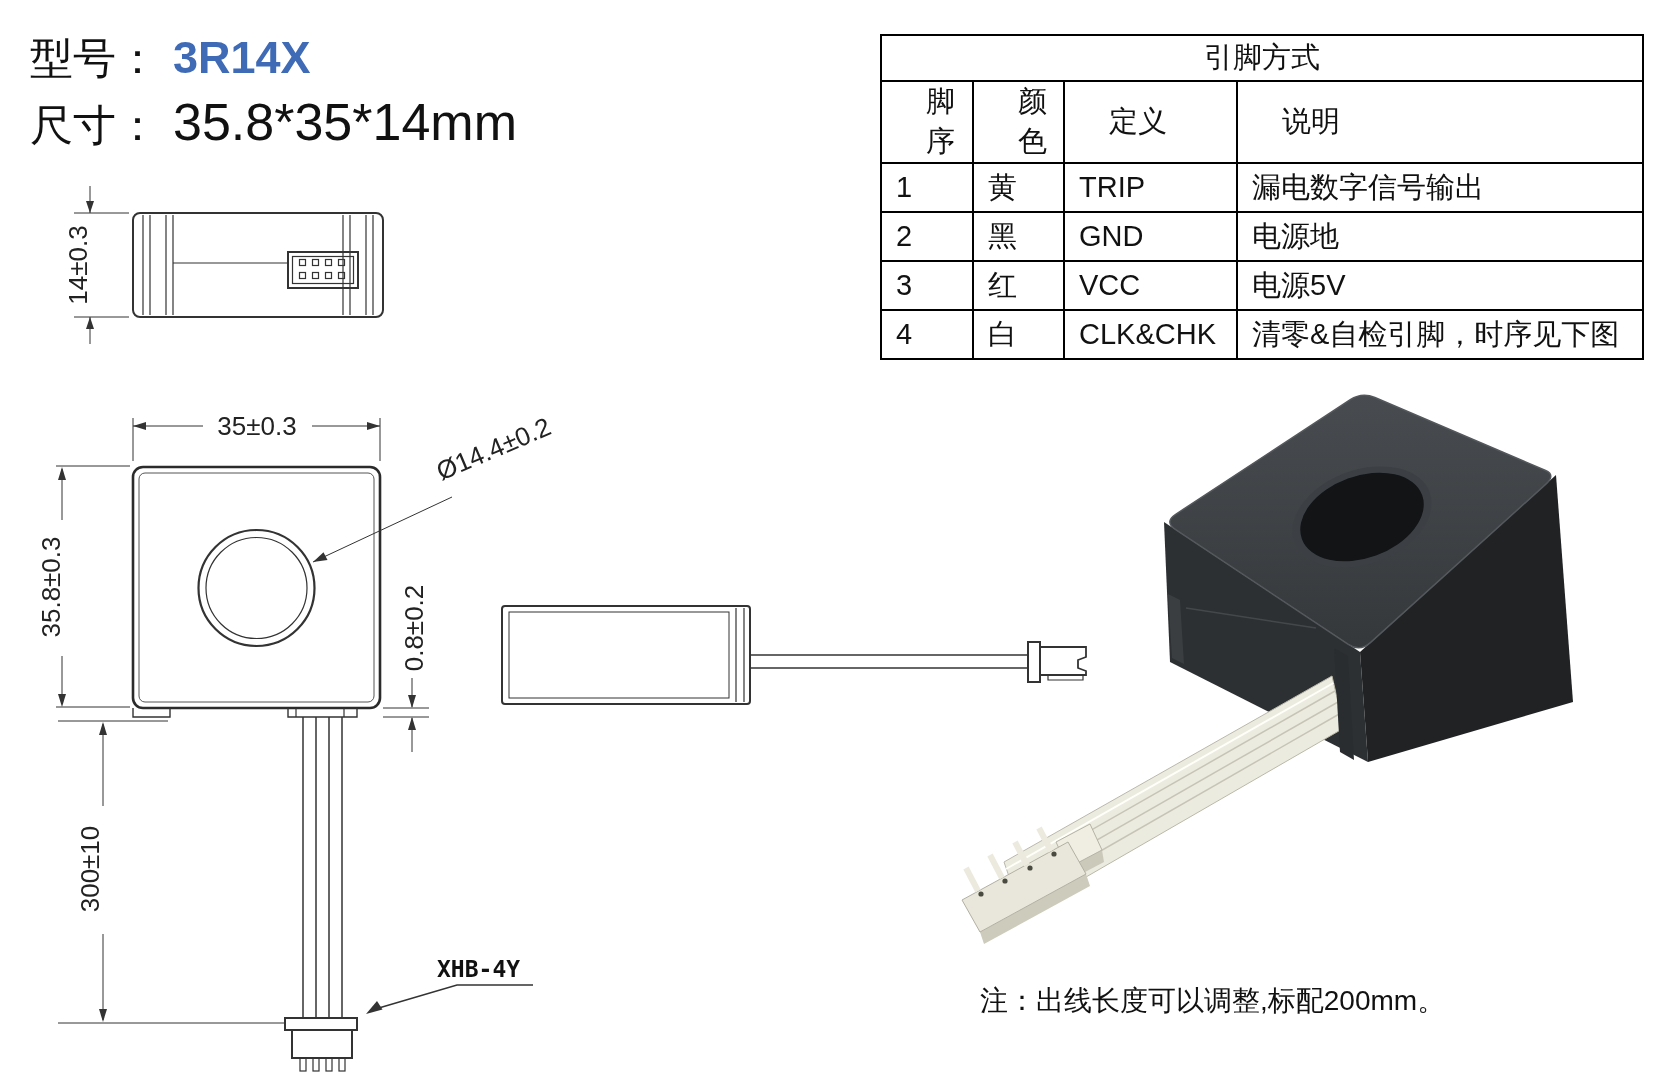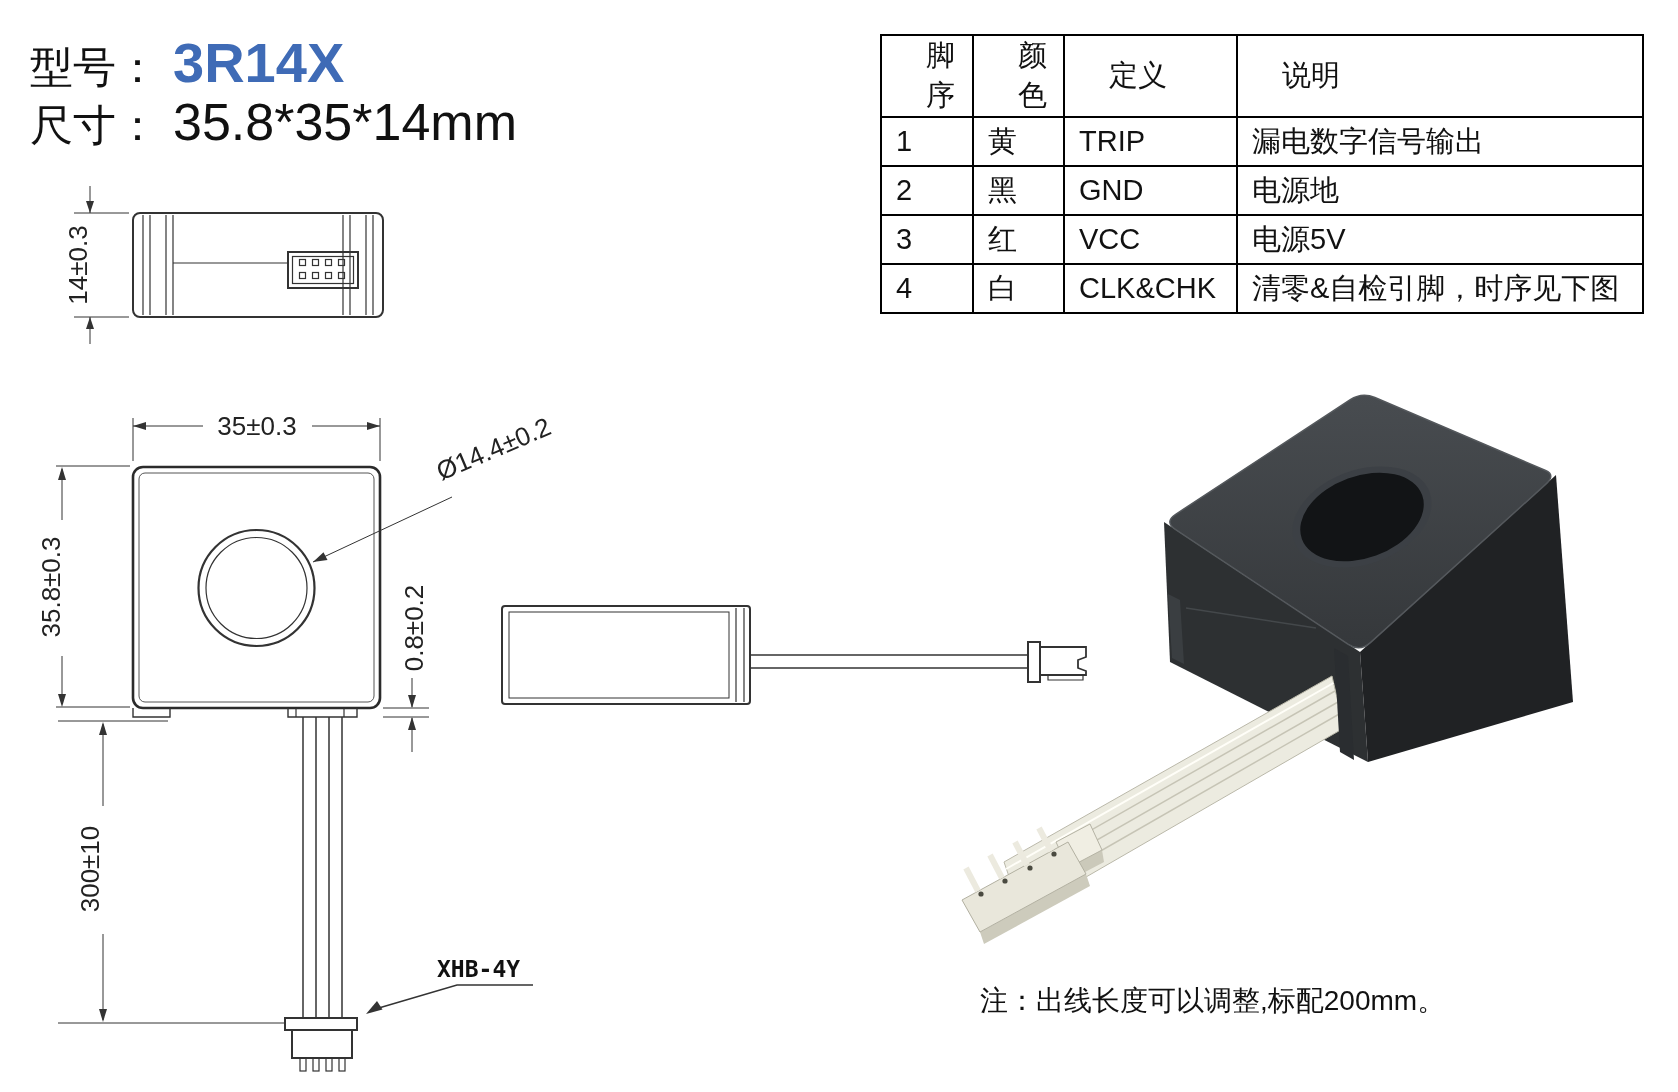--- a/index.html
+++ b/index.html
@@ -5,21 +5,21 @@
   html,body{margin:0;padding:0;}
   body{
     width:1678px;height:1092px;position:relative;background:#ffffff;
     font-family:"Liberation Sans","DejaVu Sans",sans-serif;color:#111;
     overflow:hidden;
   }
   
   .hdr-line{position:absolute;left:30px;white-space:nowrap;}
   .hdr-line.l1{top:30px;font-size:43px;}
   .hdr-line.l2{top:92px;font-size:43px;}
-  .model-value{color:#3f6bb6;font-weight:bold;font-size:56px;margin-left:14px;}
+  .model-value{color:#3f6bb6;font-weight:bold;font-size:45px;margin-left:14px;}
   .size-value{margin-left:14px;font-size:52px;}
   
   table.pin{
     position:absolute;left:880px;top:34px;border-collapse:collapse;
     font-size:29px;table-layout:fixed;width:762px;
   }
   table.pin td{border:2px solid #000;padding:0 0 0 14px;height:47px;vertical-align:middle;}
   table.pin tr.title td{text-align:center;padding:0;height:44px;}
   table.pin tr.colhead td{height:46px;padding-left:44px;}
   
@@ -40,20 +40,23 @@
 </div>
 
 <table class="pin">
   <colgroup>
       <col style="width:92px">
       <col style="width:91px">
       <col style="width:173px">
       <col style="width:406px">
     </colgroup>
   <tbody>
+      <tr class="title">
+        <td colspan="4">引脚方式</td>
+      </tr>
   <tr class="colhead">
     <td>脚序</td>
     <td>颜色</td>
     <td>定义</td>
     <td>说明</td>
   </tr>
   <tr>
     <td>1</td>
     <td>黄</td>
     <td>TRIP</td>

